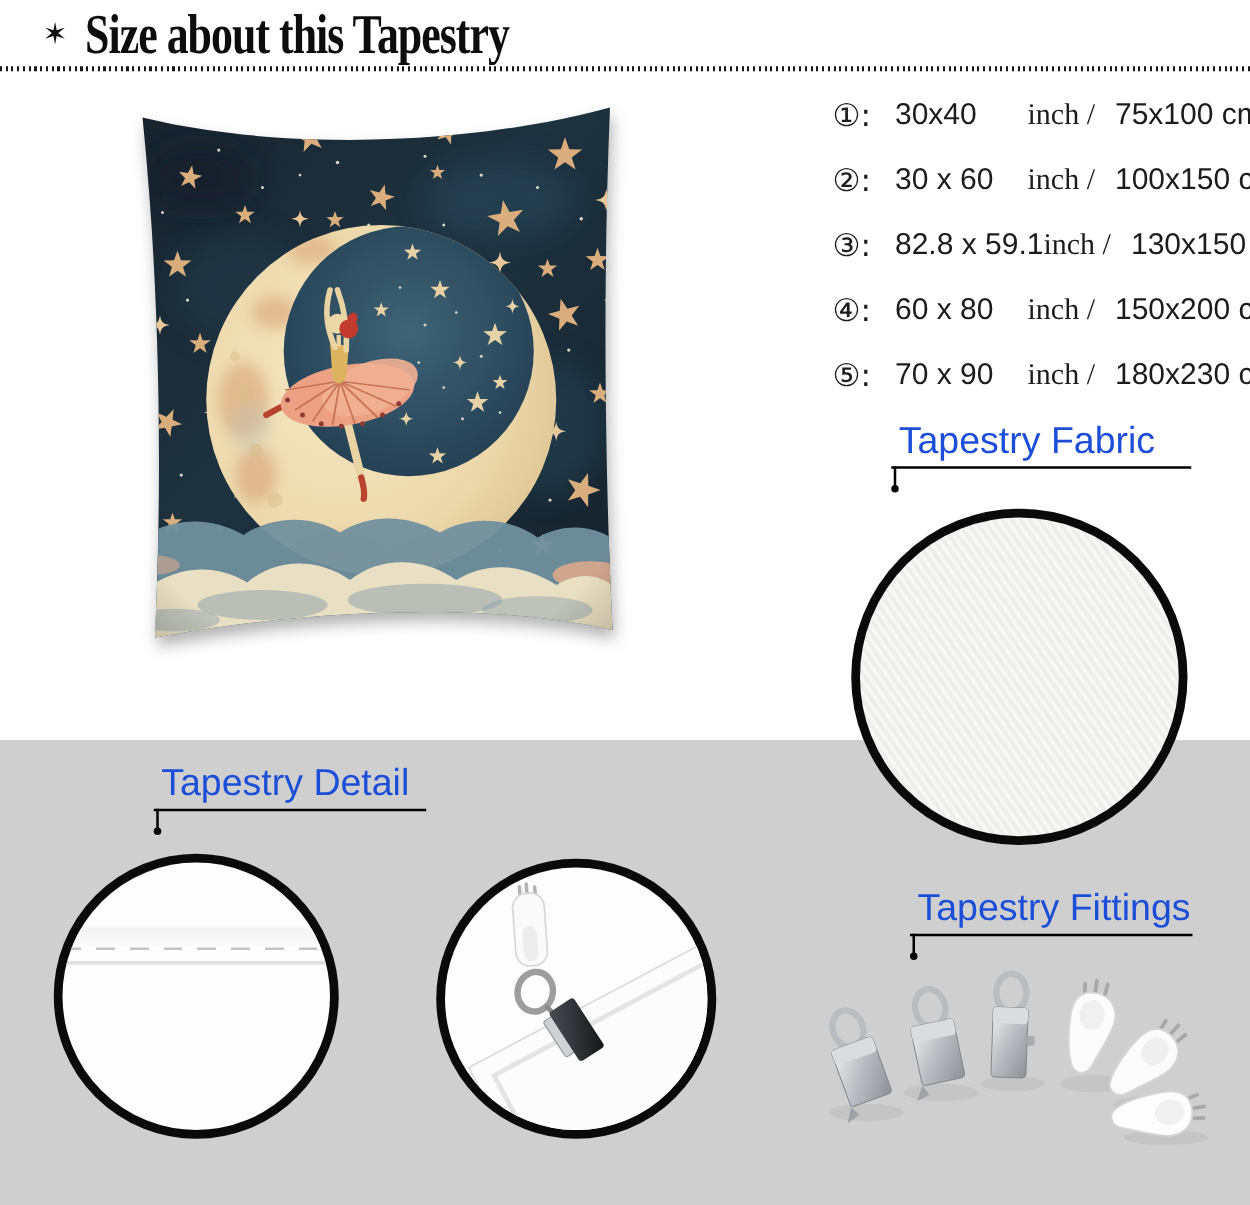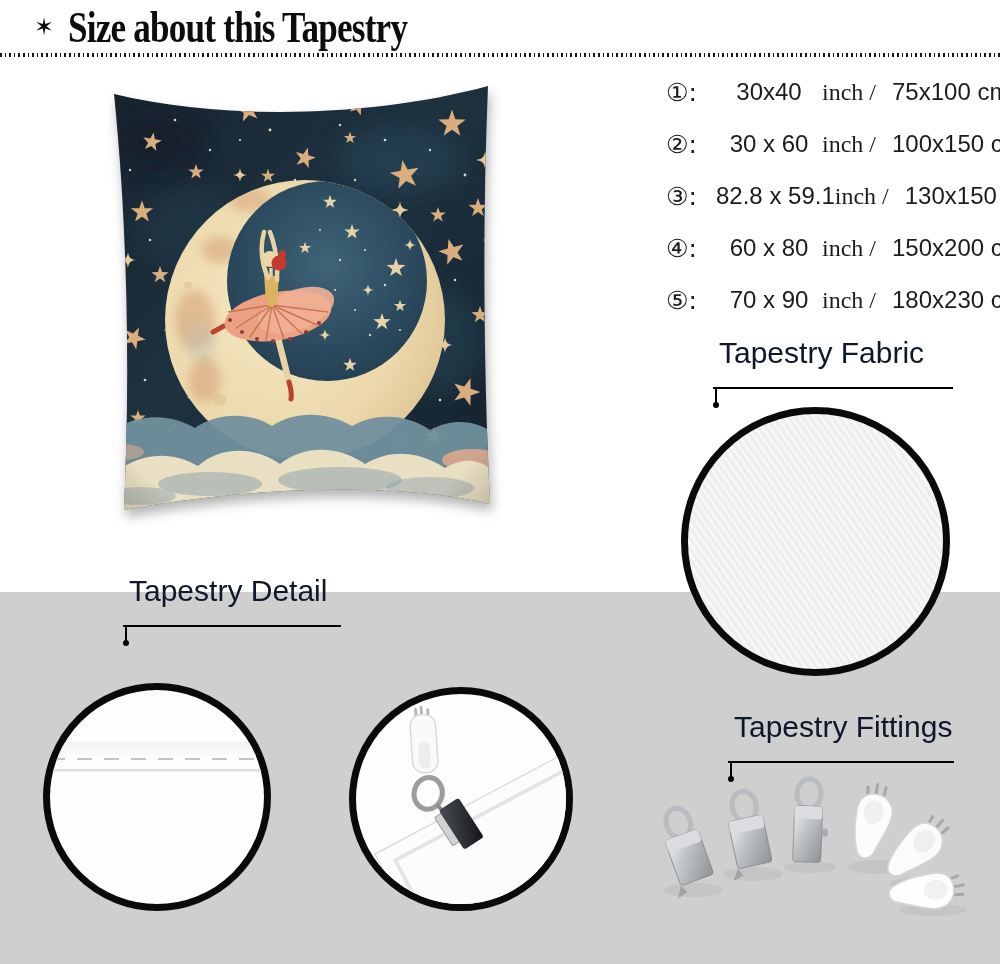--- a/index.html
+++ b/index.html
@@ -16,31 +16,31 @@
                 background:repeating-linear-gradient(90deg,#161616 0 1.6px, transparent 1.6px 4.6px); }
 
   
   .tapestry-wrap { position:absolute; left:100px; top:80px; width:400px; height:432px; z-index:2; }
   .tapestry-wrap svg { filter:drop-shadow(2px 7px 6px rgba(0,0,0,0.30)); }
 
   
   .size-list { position:absolute; left:666px; top:66px; z-index:3; }
   .size-row { display:flex; align-items:center; height:52px; font-size:24px; color:#1c1c1c; white-space:nowrap; }
   .size-badge { font-family:"DejaVu Sans", sans-serif; width:50px; font-size:25px; }
-  .size-inch { min-width:106px;text-align:center; }
+  .size-inch { min-width:106px; }
   .size-unit { min-width:70px;font-family:Liberation Serif, serif; }
 
   
-  .section-heading { position:absolute; border-bottom:2.5px solid #000; color:#0f172a; font-size:30px;
-                line-height:34px; padding:0 0 17px 6px; z-index:4; white-space:nowrap; }
+  .section-heading { position:absolute; border-bottom:2.5px solid #000; color:#1d4ed8; font-size:30px;
+                line-height:34px; padding:0 0 3px 6px; z-index:4; white-space:nowrap; }
   .lead-line { position:absolute; left:2px; top:100%; width:2px; height:17px; background:#000; }
   .lead-line::after { content:""; position:absolute; left:-2px; bottom:-4px; width:6px; height:6px;
                 border-radius:50%; background:#000; }
   #heading-fabric   { left:713px; top:336px; width:240px; }
-  #heading-detail   { left:123px; top:574px; width:218px; }
+  #heading-detail   { left:123px; top:610px; width:218px; }
   #heading-fittings { left:728px; top:710px; width:226px; }
 
   
   .gray-band { position:absolute; left:0; top:592px; width:1000px; height:372px; background:#cfcfcf; z-index:1; }
 
   
   .sample-circle { position:absolute; border-radius:50%; border:7px solid #0a0a0a; background:#fff;
                 overflow:hidden; z-index:2; }
   #fabric-circle { left:681px; top:407px; width:269px; height:269px;
                 background:repeating-linear-gradient(55deg,#f7f7f5 0 3px,#eeeeec 3px 6px); }

